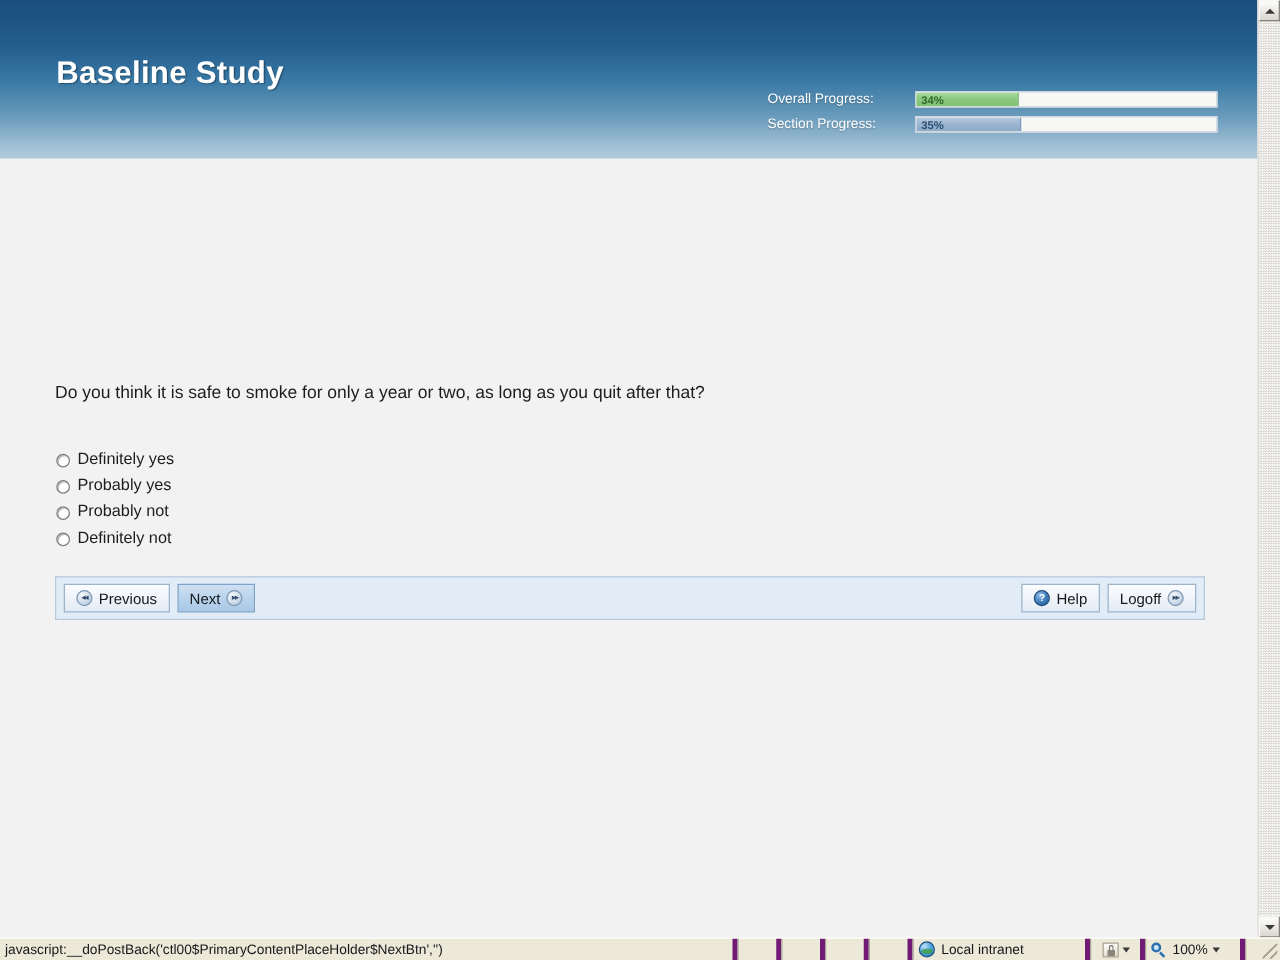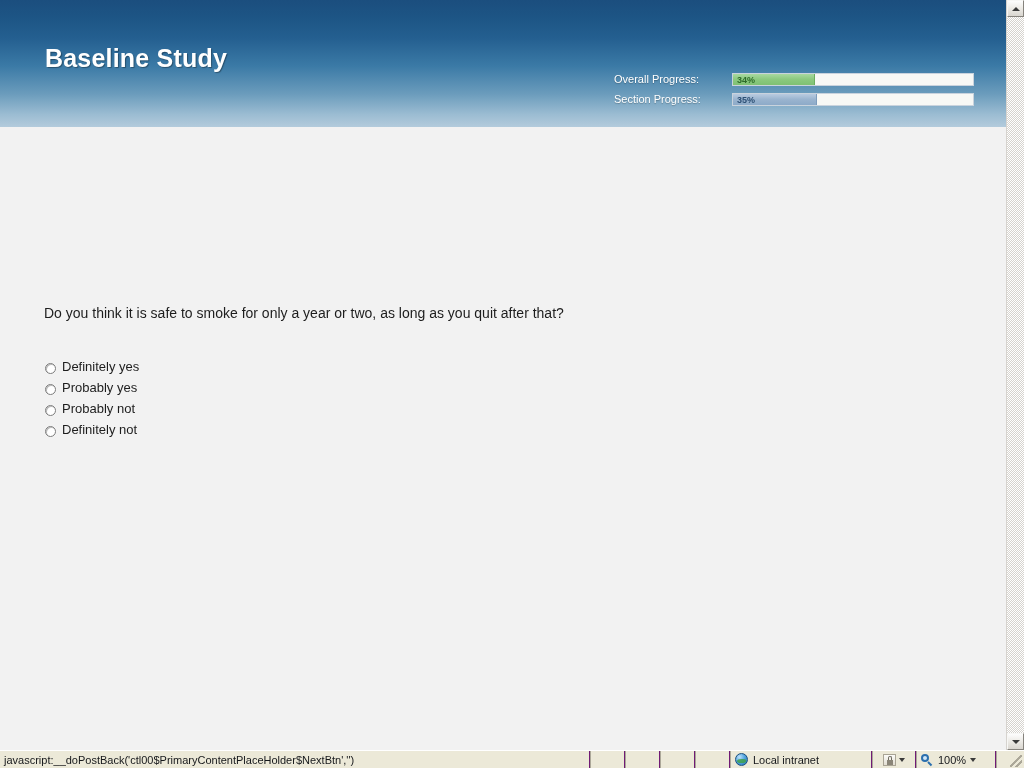--- a/index.html
+++ b/index.html
@@ -316,21 +316,21 @@
     background: #ece9d8;
     border-top: 1px solid #ffffff;
     box-sizing: border-box;
     display: flex;
     align-items: stretch;
     font-size: 11px;
     color: #16181b;
   }
   .sb-pane {
     border-left: 1px solid #aca899;
-    border-right: 1px solid #701a75;
+    border-right: 4px solid #701a75;
     display: flex;
     align-items: center;
     padding: 0 4px;
     box-sizing: border-box;
     overflow: hidden;
     white-space: nowrap;
   }
   .sb-status-text {
     flex: 0 0 590px;
     border-left: none;
@@ -481,20 +481,42 @@
         <div class="option-row">
           <span class="radio"></span>
           <span class="option-label">Probably not</span>
         </div>
         <div class="option-row">
           <span class="radio"></span>
           <span class="option-label">Definitely not</span>
         </div>
       </div>
 
+      <div class="nav-bar">
+        <div class="nav-left">
+          <div class="btn plain">
+            <span class="cicon">◂◂</span>
+            <span>Previous</span>
+          </div>
+          <div class="btn primary">
+            <span>Next</span>
+            <span class="cicon">▸▸</span>
+          </div>
+        </div>
+        <div class="nav-right">
+          <div class="btn plain">
+            <span class="cicon help">?</span>
+            <span>Help</span>
+          </div>
+          <div class="btn plain">
+            <span>Logoff</span>
+            <span class="cicon">▸▸</span>
+          </div>
+        </div>
+      </div>
 
     </div>
 
 
   </div>
 
   <div class="vscroll">
     <div class="sb-btn up">
       <span class="arrow up"></span>
     </div>

